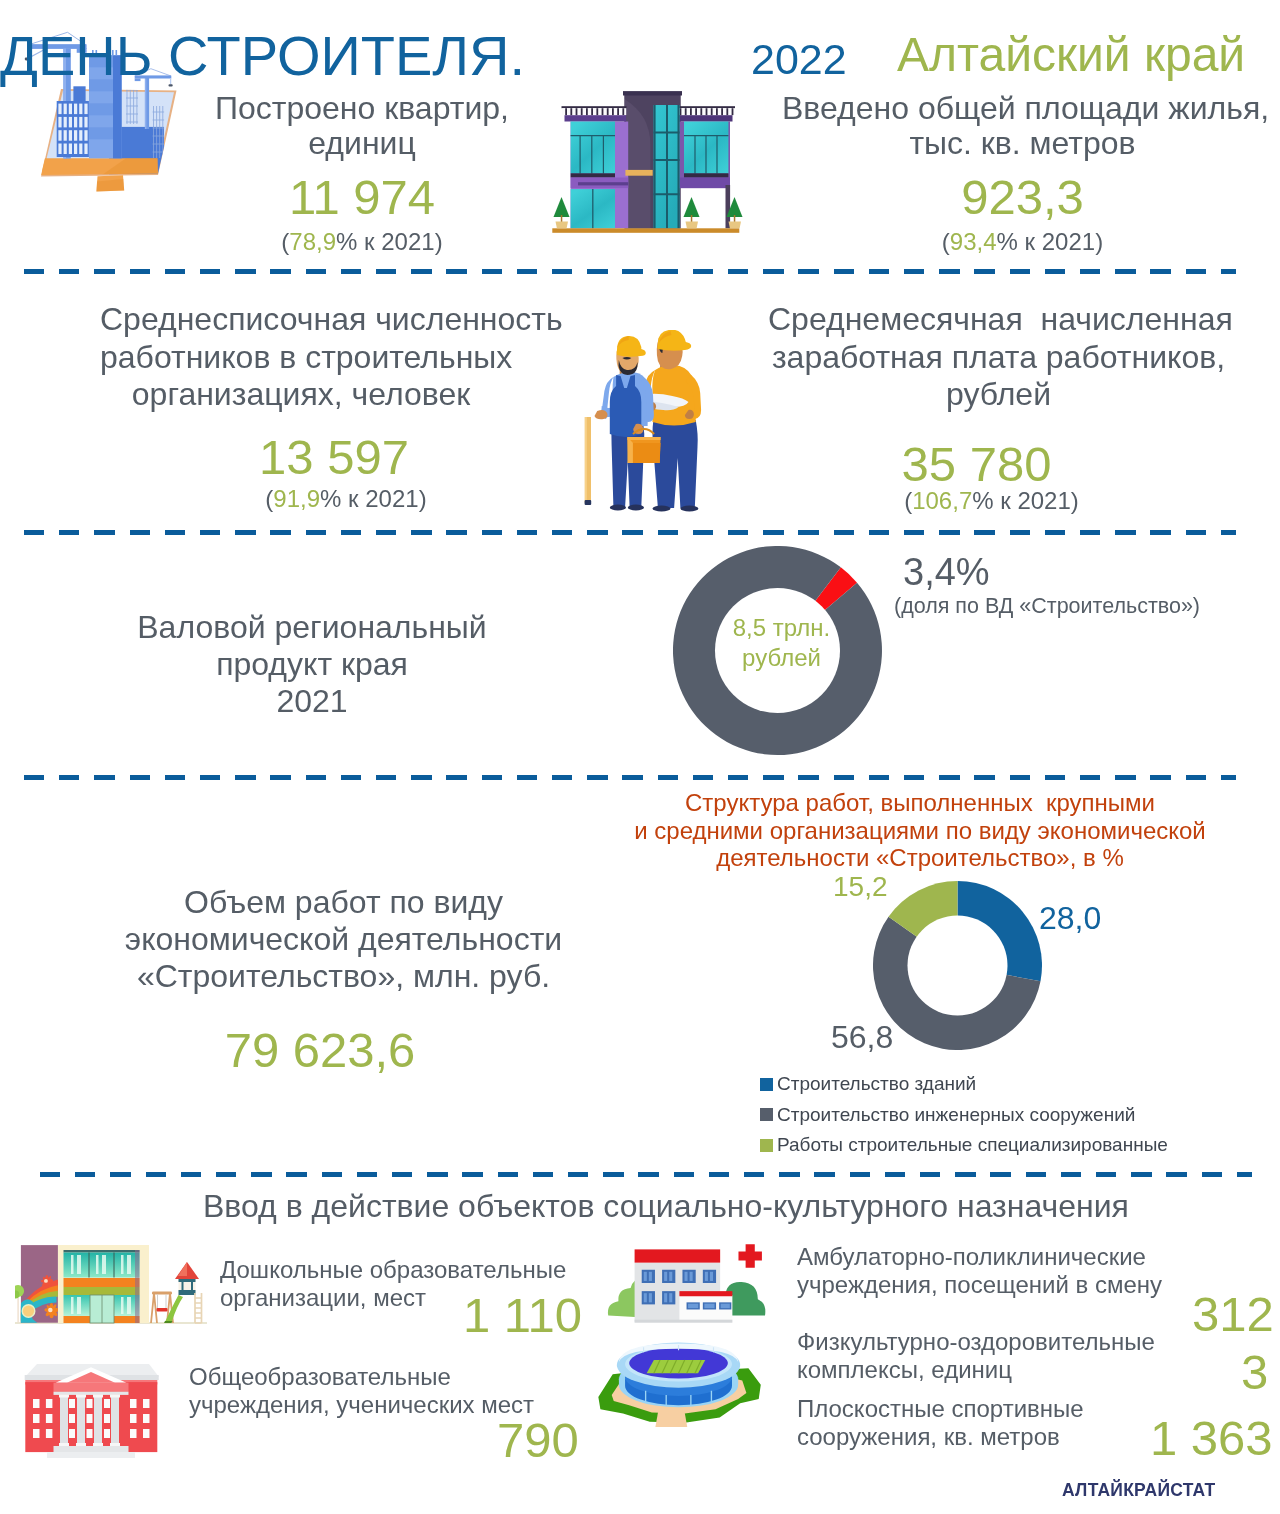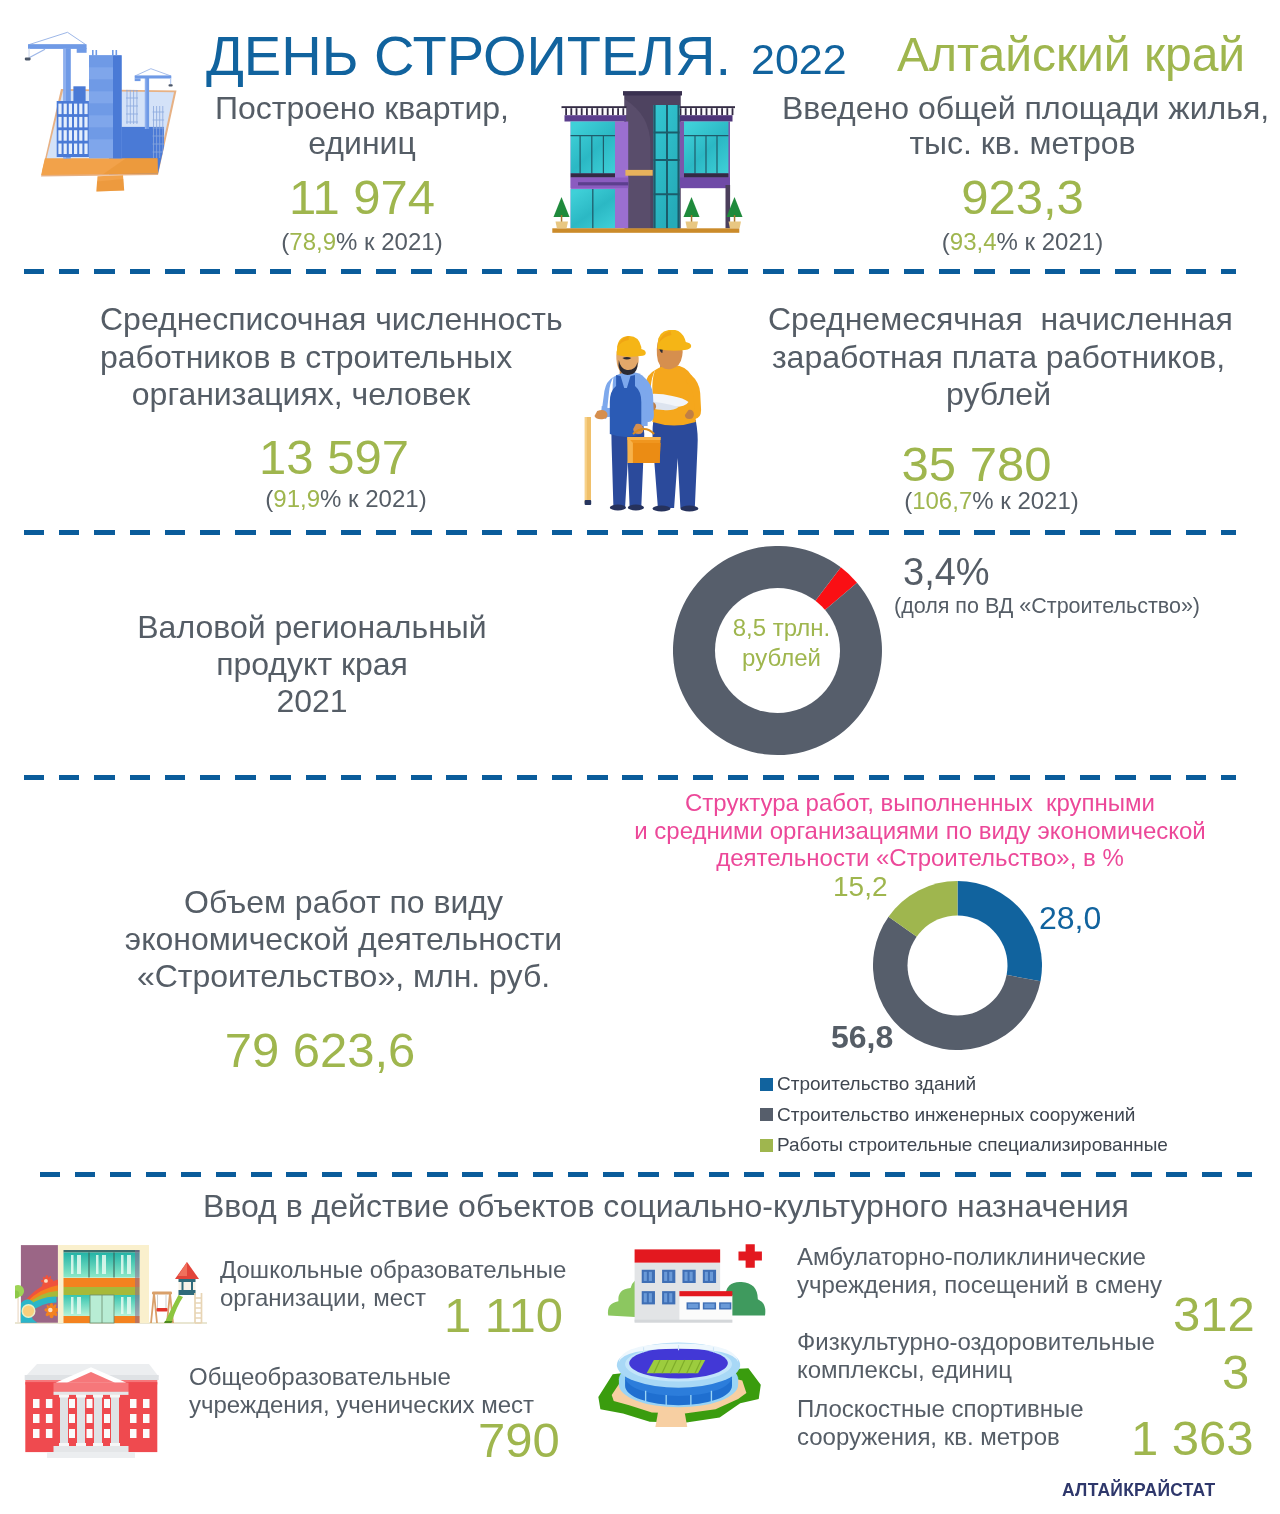--- a/index.html
+++ b/index.html
@@ -9,33 +9,33 @@
     background:#ffffff;
     font-family:"Liberation Sans", sans-serif;
     -webkit-font-smoothing:antialiased;
   }
   .abs{position:absolute;}
   .ctr{text-align:center;}
   .dash{position:absolute;height:5px;
     background-image:repeating-linear-gradient(to right,#0a5c9b 0,#0a5c9b 20.3px,transparent 20.3px,transparent 35.2px);
   }
   
-  #title-main{left:0;top:28px;width:731px;text-align:right;font-size:56px;line-height:56px;color:#11639e;}
+  #title-main{left:0;top:28px;width:731px;text-align:left;font-size:56px;line-height:56px;color:#11639e;}
   #title-year{left:751px;top:38px;font-size:43px;line-height:43px;color:#11639e;}
   #region{left:897px;top:31px;font-size:48px;line-height:48px;color:#9fb64e;}
 
   .blk-label{font-size:32px;line-height:35px;color:#555d66;white-space:pre;}
   .blk-value{font-size:49px;line-height:49px;color:#9fb64e;}
   .blk-note{font-size:24px;line-height:26px;color:#555d66;}
   .blk-note i{font-style:normal;color:#9fb64e;}
   .lg-row{display:flex;align-items:center;height:30.6px;}
   .lg-sw{width:13px;height:13px;display:inline-block;flex:none;margin-right:4px;}
   .lg-tx{white-space:pre;line-height:18px;}
   .soc-lbl{font-size:24px;line-height:27.9px;color:#555d66;white-space:pre;}
-  .soc-val{font-size:49px;line-height:49px;color:#9fb64e;white-space:pre;}
+  .soc-val{font-size:49px;line-height:49px;color:#9fb64e;white-space:pre;margin-left:19px;}
 </style>
 </head>
 <body>
 
 <svg class="abs" style="left:14px;top:22px;" width="172" height="176" viewBox="0 0 172 176">
   <defs>
     <clipPath id="platClip">
         <path d="M47 67 L162.5 68.5 L144 151.5 L27 153 Z"></path>
       </clipPath>
   </defs>
@@ -334,35 +334,35 @@
 <div class="abs" style="left:903px;top:553px;font-size:38px;line-height:38px;color:#555d66;">3,4%</div>
 <div class="abs" style="left:894px;top:595px;font-size:21.5px;line-height:22px;color:#555d66;white-space:pre;">(доля по ВД «Строительство»)</div>
 
 <div class="dash" style="left:24.3px;top:774.8px;width:1212px;"></div>
 
 <div class="abs ctr blk-label" style="left:123px;top:884px;width:441px;line-height:37px;">Объем работ по виду
 экономической деятельности
 «Строительство», млн. руб.</div>
 <div class="abs ctr blk-value" style="left:110px;top:1026px;width:420px;">79 623,6</div>
 
-<div class="abs ctr" style="left:634px;top:789px;width:572px;font-size:24px;line-height:27.5px;color:#ec4899;white-space:pre;">Структура работ, выполненных  крупными
+<div class="abs ctr" style="left:634px;top:789px;width:572px;font-size:24px;line-height:27.5px;color:#c2410c;white-space:pre;">Структура работ, выполненных  крупными
 и средними организациями по виду экономической
 деятельности «Строительство», в %</div>
 
 <svg class="abs" style="left:873px;top:881px;" width="169" height="169" viewBox="0 0 169 169">
   <g transform="translate(84.5,84.5)">
     <path fill="#11639e" d="M 0.00 -84.50 A 84.5 84.5 0 0 1 83.00 15.83 L 0 0 Z"></path>
     <path fill="#565e6b" d="M 83.00 15.83 A 84.5 84.5 0 1 1 -68.98 -48.80 L 0 0 Z"></path>
     <path fill="#9fb64e" d="M -68.98 -48.80 A 84.5 84.5 0 0 1 -0.00 -84.50 L 0 0 Z"></path>
     <circle cx="0" cy="0" r="50" fill="#ffffff"></circle>
   </g>
 </svg>
 <div class="abs" style="left:833px;top:871px;font-size:28px;line-height:32px;color:#9fb64e;">15,2</div>
 <div class="abs" style="left:1039px;top:902px;font-size:32px;line-height:32px;color:#11639e;">28,0</div>
-<div class="abs" style="left:831px;top:1021px;font-size:32px;line-height:32px;color:#555d66;font-weight:bold;">56,8</div>
+<div class="abs" style="left:831px;top:1021px;font-size:32px;line-height:32px;color:#555d66;">56,8</div>
 
 <div class="abs" style="left:760px;top:1069px;font-size:19px;color:#3f4650;">
     <div class="lg-row">
       <span class="lg-sw" style="background:#11639e;"></span>
       <span class="lg-tx">Строительство зданий</span>
     </div>
     <div class="lg-row">
       <span class="lg-sw" style="background:#565e6b;"></span>
       <span class="lg-tx">Строительство инженерных сооружений</span>
     </div>

